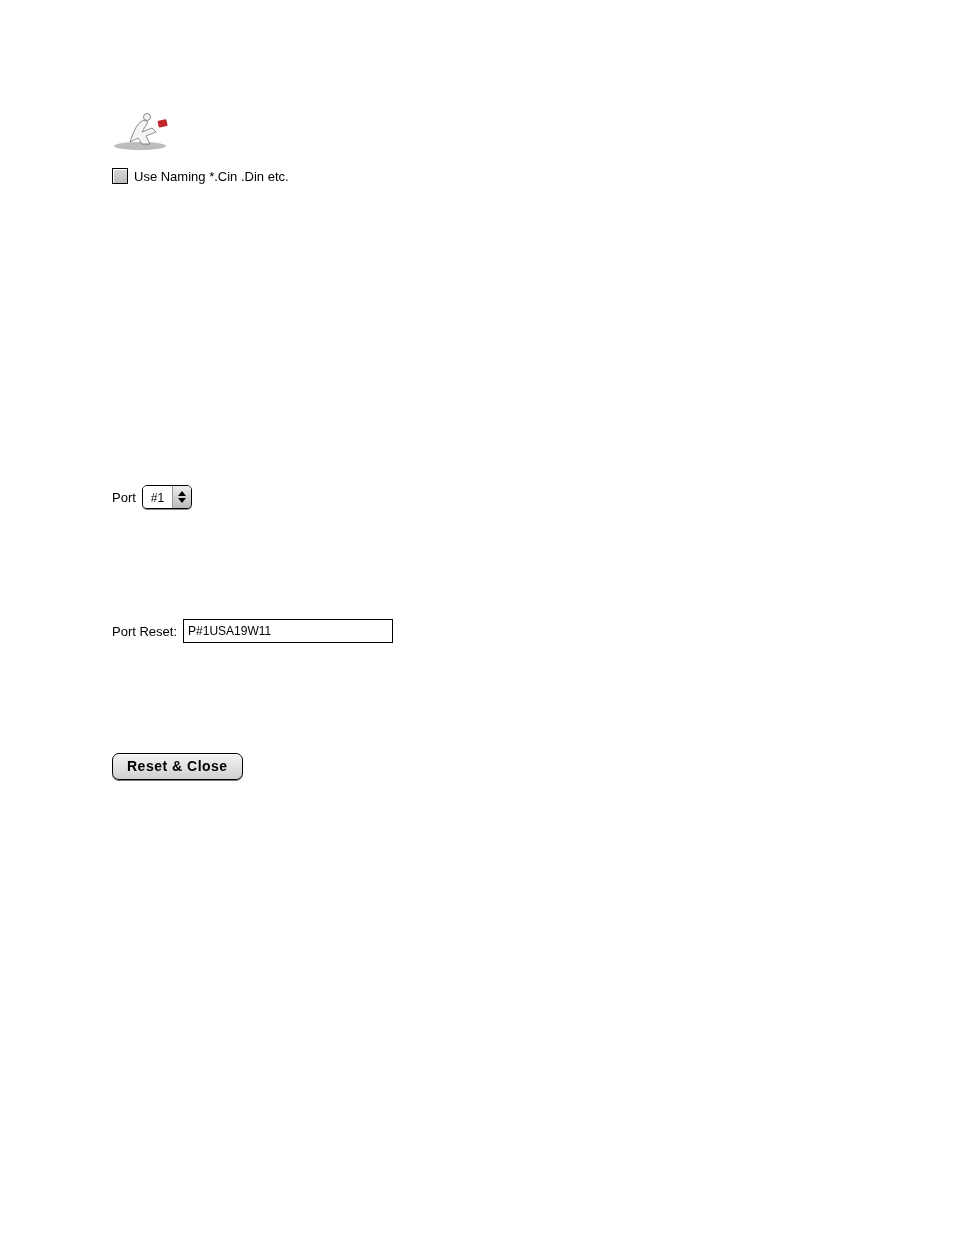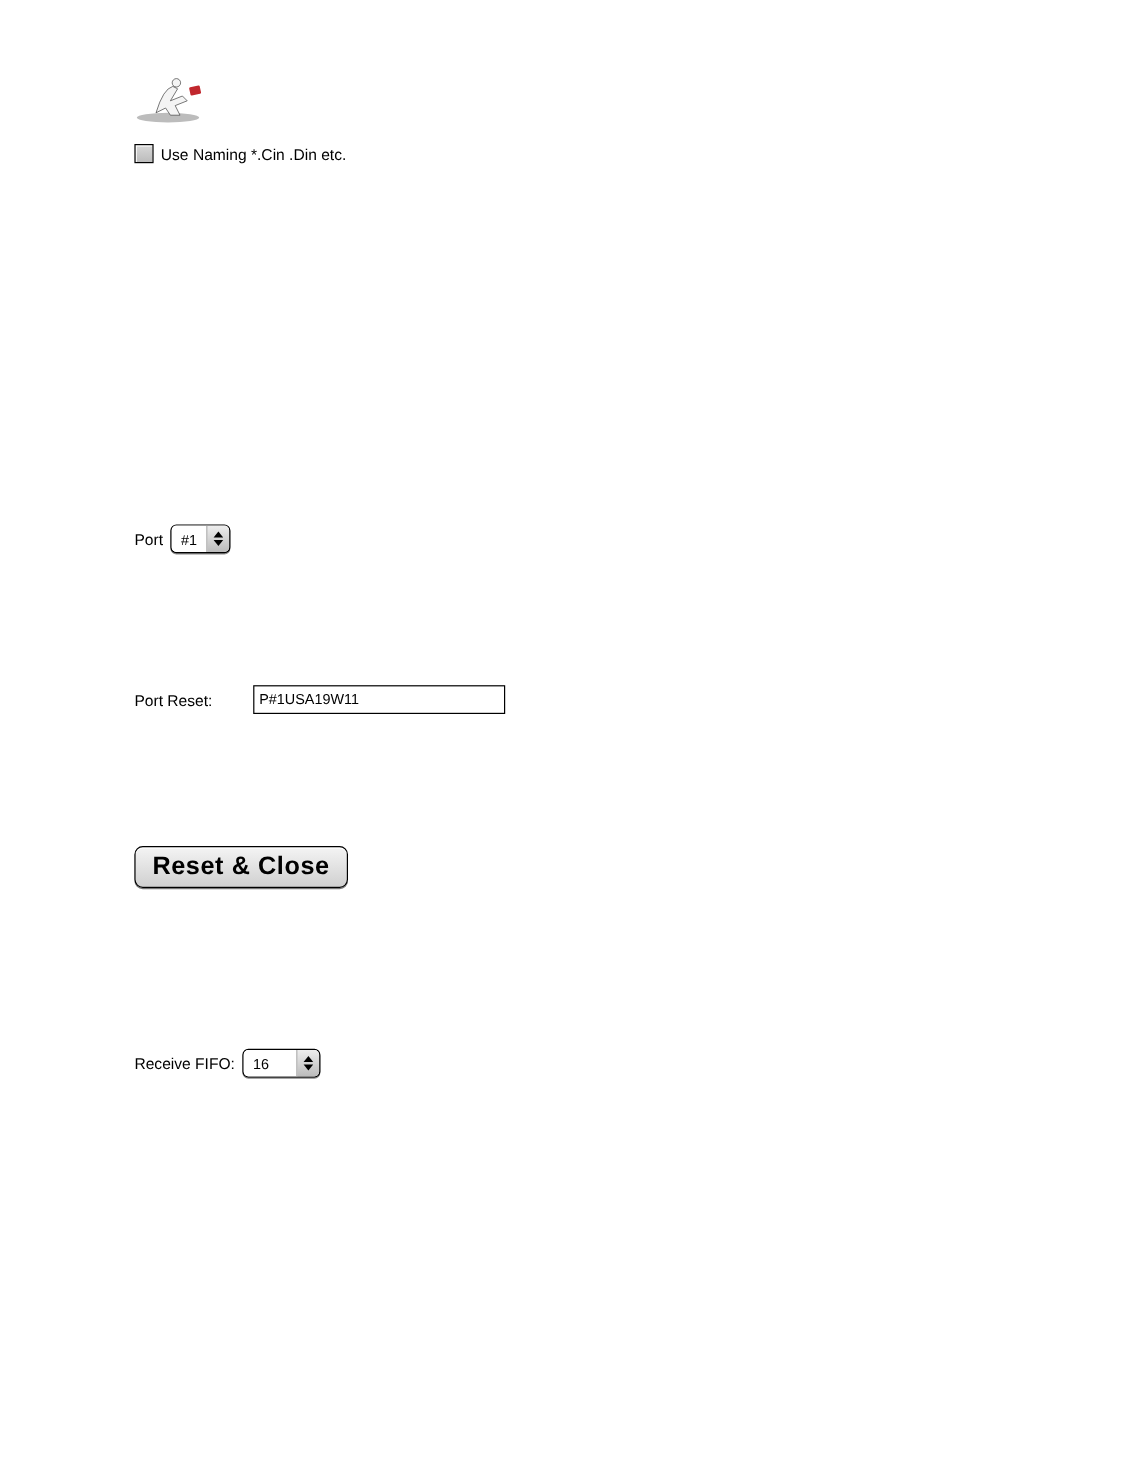--- a/index.html
+++ b/index.html
@@ -4,21 +4,21 @@
   <style>
     body {
       font-family: Geneva, "Helvetica Neue", Arial, sans-serif;
       font-size: 13px;
       color: #000;
       background: #fff;
       margin: 0;
       padding: 0;
     }
     .page {
-      padding: 60px 112px 40px 112px;
+      padding: 108px 112px 40px 112px;
       width: 954px;
       box-sizing: border-box;
     }
     .logo {
       width: 64px;
       height: 44px;
       position: relative;
       margin-bottom: 16px;
     }
     .logo svg {
@@ -89,30 +89,29 @@
     }
     .text-input {
       border: 1px solid #000;
       height: 20px;
       width: 200px;
       padding: 1px 4px;
       font-family: Geneva, "Helvetica Neue", Arial, sans-serif;
       font-size: 12px;
       background: #fff;
       outline: none;
-      margin-left: 28px;
     }
     .button {
       display: inline-block;
       border: 1px solid #000;
       border-radius: 7px;
       padding: 4px 14px 5px 14px;
       font-family: "Charcoal", "Chicago", "Helvetica Neue", Arial, sans-serif;
       font-weight: bold;
-      font-size: 21px;
+      font-size: 14px;
       letter-spacing: 0.5px;
       background: linear-gradient(to bottom, #f4f4f4, #d0d0d0);
       box-shadow: 0 1px 0 #777, inset 0 1px 0 #fff;
       cursor: default;
     }
   </style>
 </head>
 <body>
 
 <div class="page">
@@ -155,24 +154,14 @@
   </div>
 
   <div class="gap-reset"></div>
 
   <div class="row">
     <span class="button">Reset &amp; Close</span>
   </div>
 
   <div class="gap-fifo"></div>
 
-  <div class="row">
-    <span class="label">Receive FIFO:</span>
-    <span class="select">
-      <span class="value" style="min-width:28px;text-align:center">16</span>
-      <span class="arrows">
-        <span class="tri-up"></span>
-        <span class="tri-down"></span>
-      </span>
-    </span>
-  </div>
 
 </div>
 
 </body></html>

